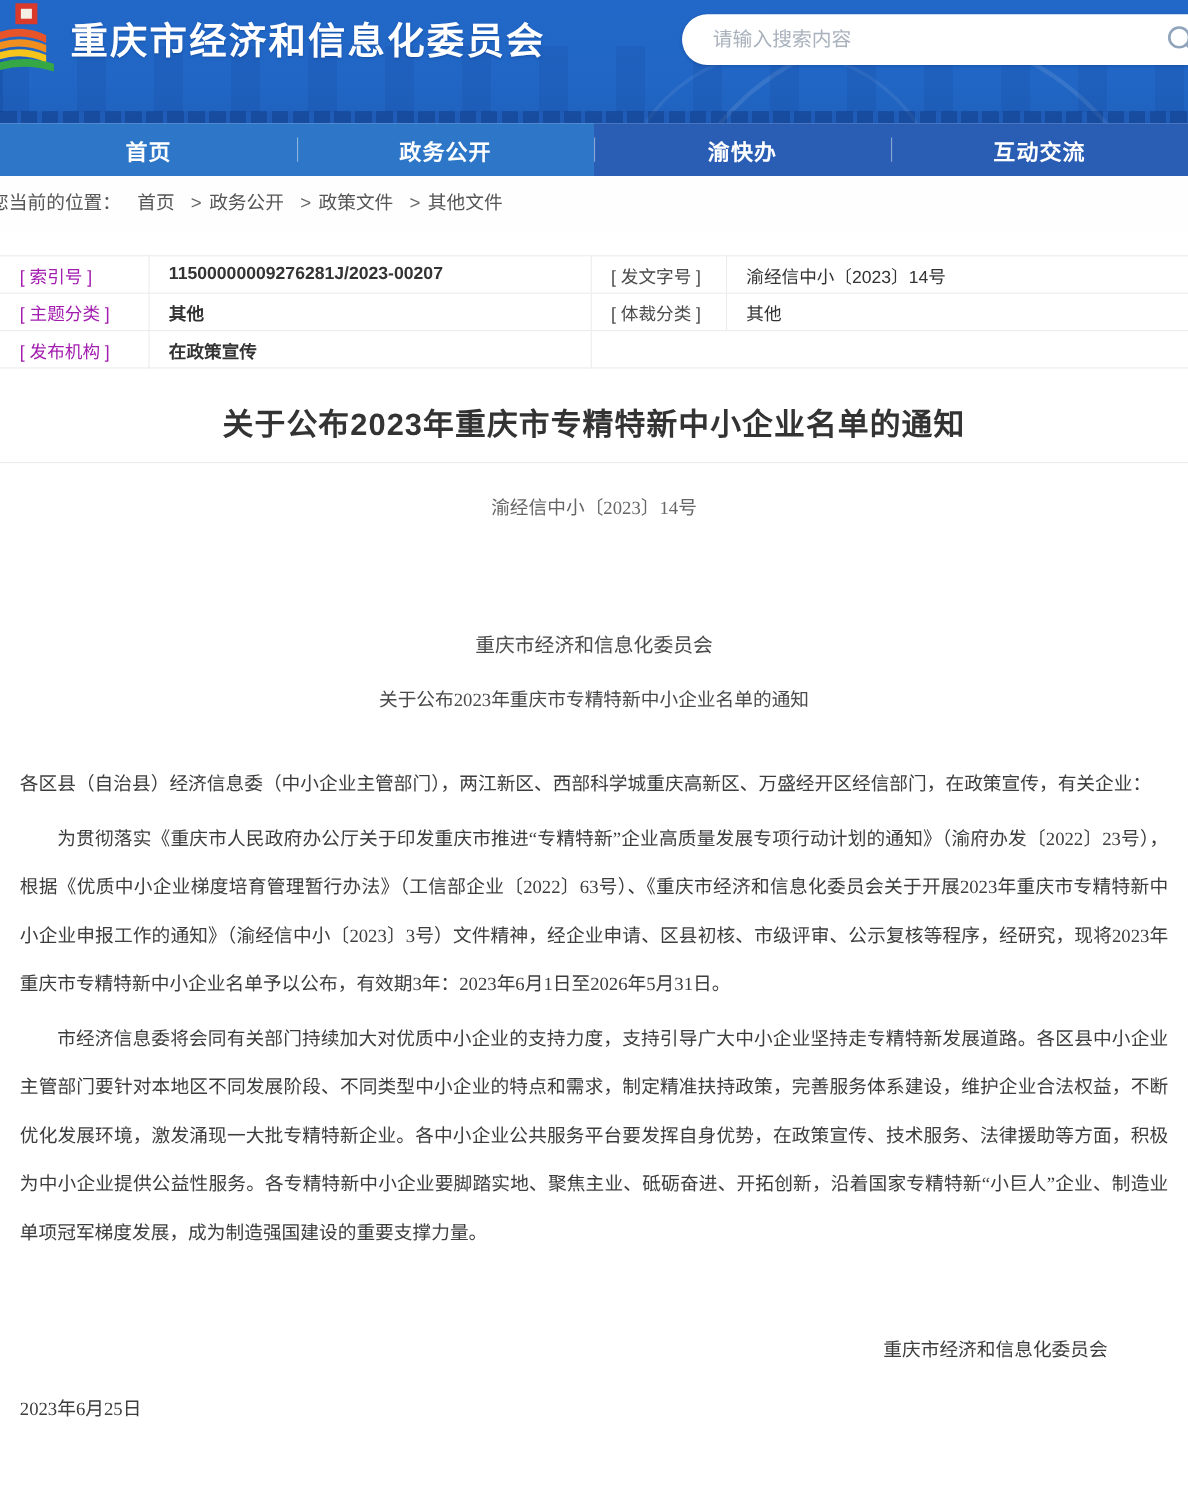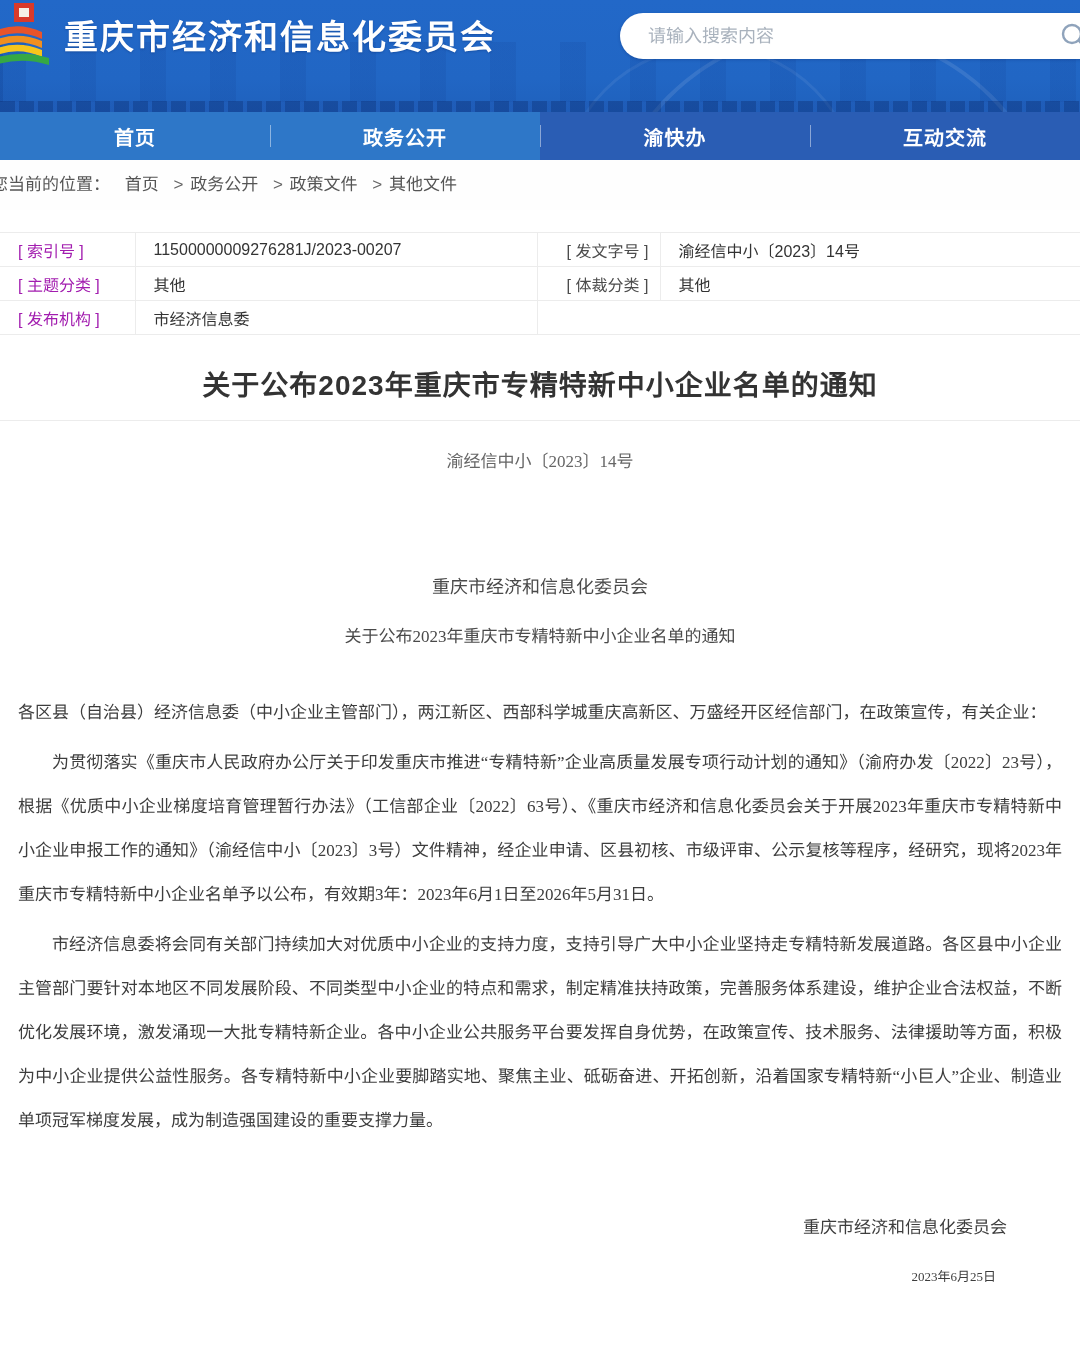--- a/index.html
+++ b/index.html
@@ -75,22 +75,22 @@
   .breadcrumb .pfx { margin-right:10px; }
   
   .meta { width:100%; border-collapse:collapse; margin-top:22px; table-layout:fixed; }
   .meta td {
     border:1px solid #ececec; height:34px; font-size:16px; color:#333;
     padding-left:18px; vertical-align:middle;
   }
   .meta td:first-child { border-left:none; }
   .meta td:last-child  { border-right:none; }
   .meta .lbl { color:#a21caf; width:135px; }
-  .meta .lbl2 { color:#4c4c4c; width:123px;text-align:center; }
-  .meta .val1 { width:402px; }
+  .meta .lbl2 { color:#4c4c4c; width:123px; }
+  .meta .val1 { width:402px;font-weight:bold; }
   
   .doc-title {
     margin-top:28px; text-align:center; font-size:28px; font-weight:bold;
     color:#333; letter-spacing:1px;
   }
   .title-rule { margin-top:17px; border-bottom:1px solid #ececec; }
   .doc-number {
     margin-top:26px; text-align:center; font-size:17px; color:#666;
     font-family:"Liberation Serif","DejaVu Serif",serif;
   }
@@ -98,21 +98,21 @@
     font-family:"Liberation Serif","DejaVu Serif",serif;
     color:#3d3d3d; font-size:17px; padding:0 18px;
   }
   .article .center { text-align:center; }
   .org  { margin-top:100px; font-size:18px; color:#4a4a4a; }
   .sub  { margin-top:24px; font-size:17px; color:#4a4a4a; }
   .p    { line-height:44px; text-align:justify; }
   .p0   { margin-top:44px; }
   .pind { margin-top:6px; text-indent:2em; }
   .sig      { margin-top:70px; text-align:right; padding-right:55px; font-size:17px; color:#3d3d3d; }
-  .sig-date { margin-top:28px; text-align:right; padding-right:66px; font-size:13px; color:#3d3d3d; }
+  .sig-date { margin-top:28px; padding-right:66px; font-size:17px; color:#3d3d3d; }
 </style>
 </head>
 <body>
 
 <header class="banner">
   <div class="decor-arch"></div>
   <div class="decor-arch2"></div>
   <div class="decor-buildings"></div>
   <div class="decor-strip"></div>
 
@@ -169,21 +169,21 @@
       <td>渝经信中小〔2023〕14号</td>
     </tr>
     <tr>
       <td class="lbl">[ 主题分类 ]</td>
       <td class="val1">其他</td>
       <td class="lbl2">[ 体裁分类 ]</td>
       <td>其他</td>
     </tr>
     <tr>
       <td class="lbl">[ 发布机构 ]</td>
-      <td class="val1">市经济信息委</td>
+      <td class="val1">在政策宣传</td>
       <td colspan="2"></td>
     </tr>
   </tbody>
 </table>
 
 <h1 class="doc-title">关于公布2023年重庆市专精特新中小企业名单的通知</h1>
 <div class="title-rule"></div>
 <div class="doc-number">渝经信中小〔2023〕14号</div>
 
 <div class="article">

